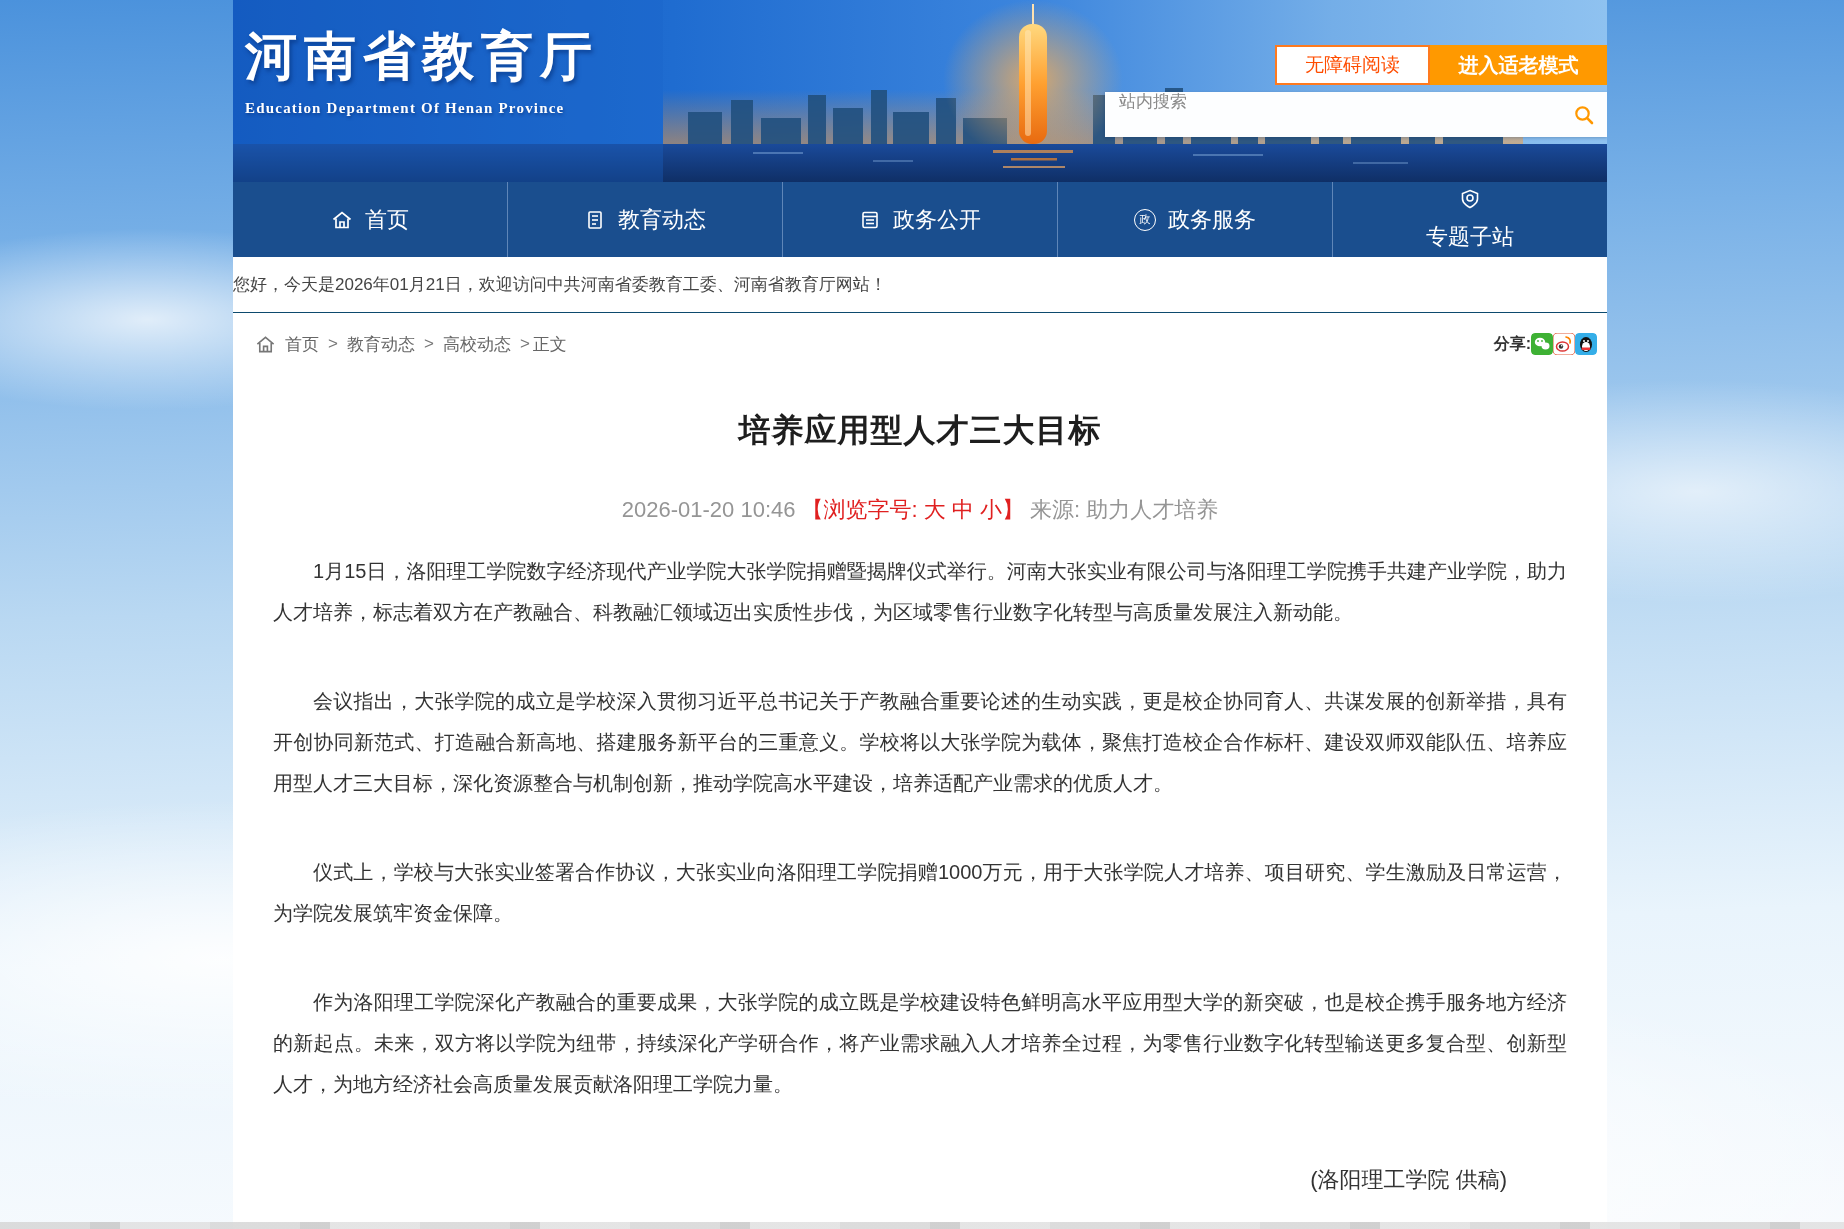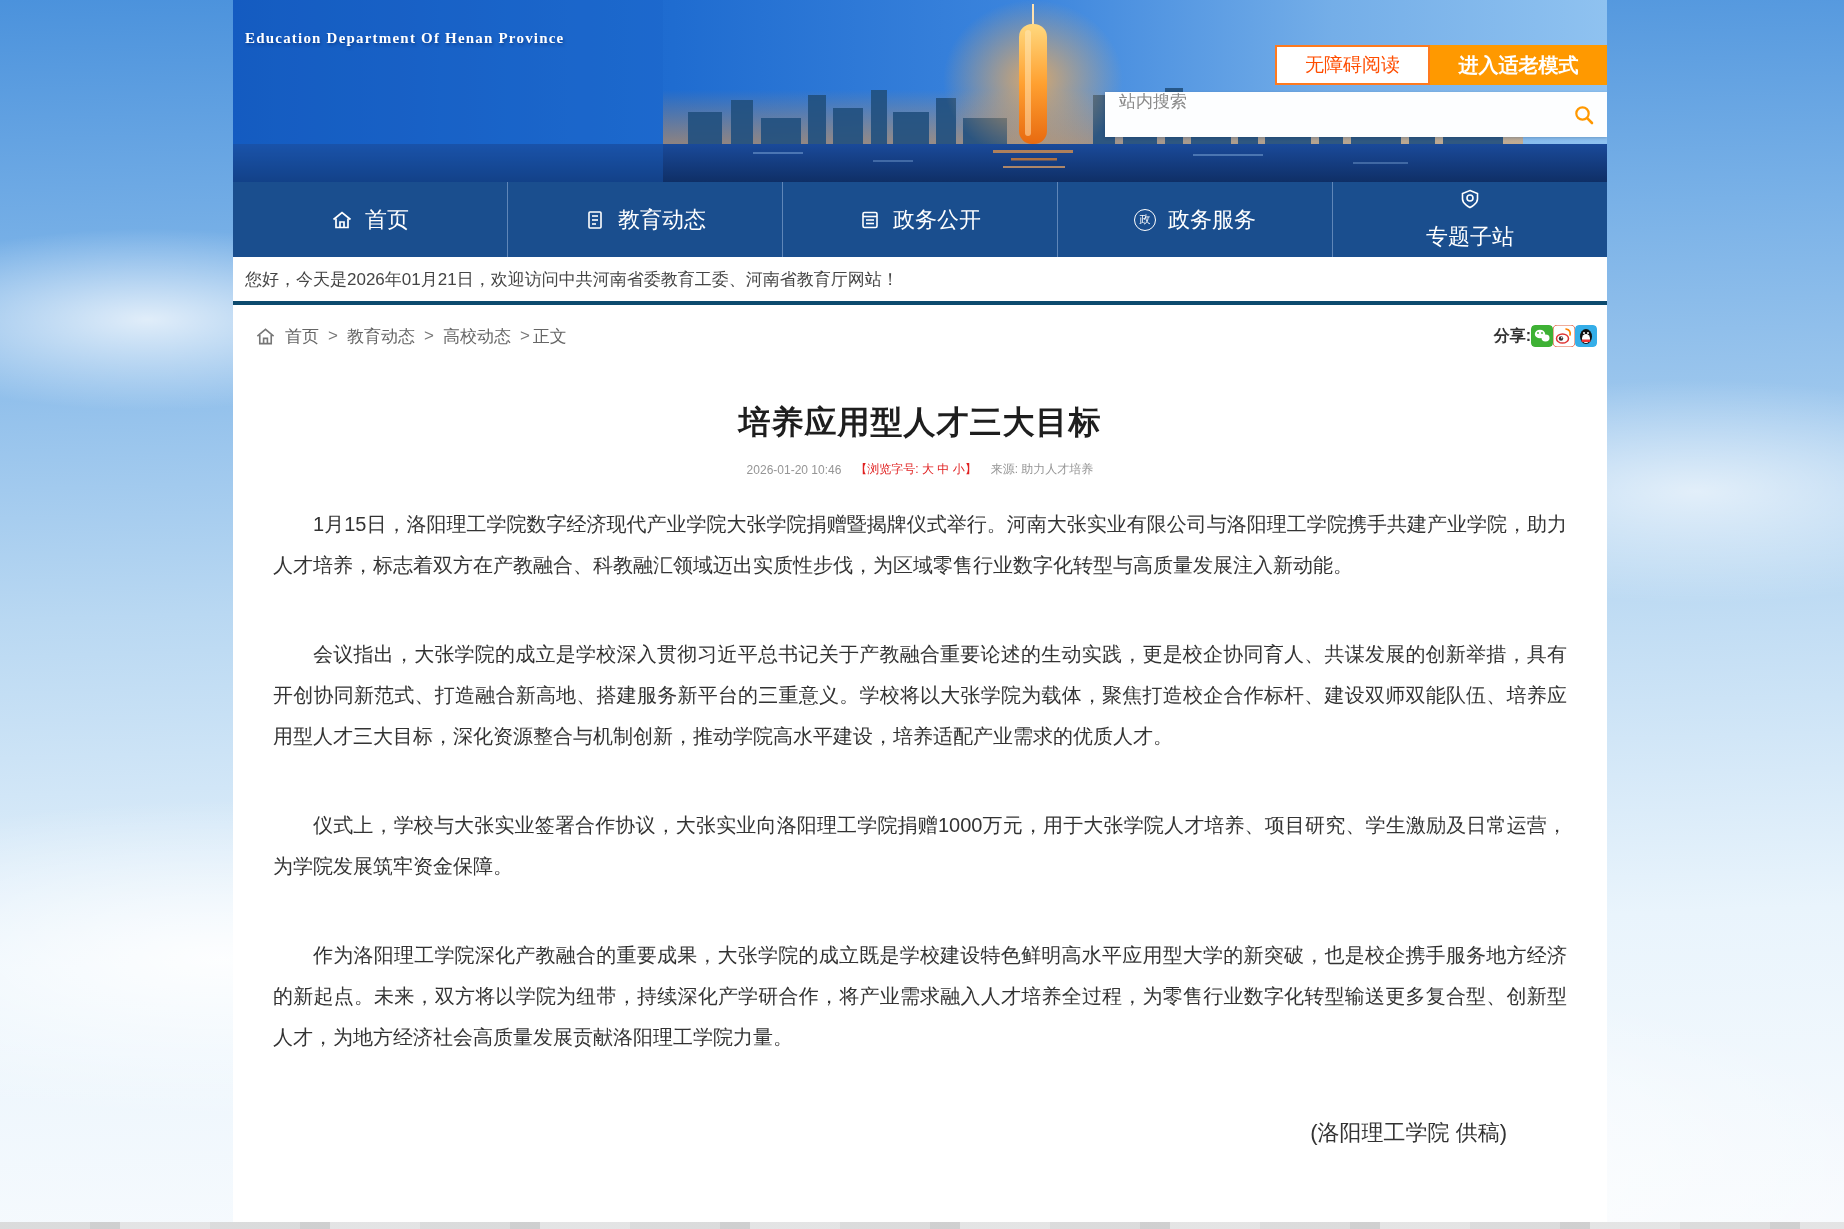--- a/index.html
+++ b/index.html
@@ -41,35 +41,35 @@
   .nav { display:flex; width:1374px; height:75px; background:#1a4e8e; }
   .nav-item { flex:1; display:flex; align-items:center; justify-content:center; gap:12px;
               color:#fff; font-size:22px; cursor:pointer; border-right:1px solid rgba(180,205,235,.45); }
   .nav-item:last-child { border-right:none;flex-direction:column; }
   .nav-icon { display:flex; align-items:center; }
   .seal-icon { display:flex; align-items:center; justify-content:center; width:22px; height:22px;
                border:1.5px solid #fff; border-radius:50%; font-size:11px; color:#fff; }
 
   
   .content { background:#fff; width:1374px; min-height:965px; }
-  .greeting { height:48px; display:flex; align-items:center; padding-left:12px;
-              font-size:17px; color:#444; border-bottom:4px solid #0c4a6e; }
+  .greeting { height:56px; display:flex; align-items:center; padding-left:0;
+              font-size:17px; color:#444; border-bottom:1px solid #0c4a6e; }
   .crumb-row { height:62px; display:flex; align-items:center; padding:0 10px 0 22px; }
   .crumb { display:flex; align-items:center; gap:9px; font-size:17px; color:#666; }
   .crumb a { color:#666; text-decoration:none; cursor:pointer; }
   .crumb .sep { color:#777; }
   .share { margin-left:auto; display:flex; align-items:center; }
   .share-label { font-size:16px; font-weight:bold; color:#333; }
   .share-ic { width:22px; height:22px; border-radius:4px; cursor:pointer; display:block; }
 
   .article { padding:0 40px; }
   .art-title { text-align:center; font-size:32px; font-weight:bold; color:#1e1e1e;
                margin-top:34px; letter-spacing:1px; }
-  .art-meta { display:flex; justify-content:center; align-items:center; gap:14px;
-              margin-top:16px; font-size:12px; color:#959595; }
+  .art-meta { display:flex; justify-content:center; align-items:center; gap:6px;
+              margin-top:42px; font-size:22px; color:#959595; }
   .meta-red { color:#e02020; cursor:pointer; }
   .art-body { margin-top:26px; font-size:20px; line-height:41px; color:#333; text-align:justify; }
   .art-body p { text-indent:2em; margin-bottom:48px; }
   .byline { text-align:right; font-size:22px; color:#333; padding:12px 60px 40px 0; }
 
   .footer-strip { position:absolute; left:0; bottom:0; width:1844px; height:7px;
                   background:repeating-linear-gradient(90deg,#d6d6d6 0 90px,#c8c8c8 90px 120px,#e0e0e0 120px 210px);
                   opacity:.85; }
 </style>
 </head>
@@ -131,20 +131,21 @@
         <rect x="770" y="166" width="62" height="2" fill="#ffb060"></rect>
         <rect x="520" y="152" width="50" height="2" fill="#9cc4ee" opacity=".6"></rect>
         <rect x="640" y="160" width="40" height="2" fill="#9cc4ee" opacity=".5"></rect>
         <rect x="960" y="154" width="70" height="2" fill="#9cc4ee" opacity=".6"></rect>
         <rect x="1120" y="162" width="55" height="2" fill="#9cc4ee" opacity=".5"></rect>
       </g>
       <rect x="0" y="0" width="430" height="182" fill="#1a63c8" opacity=".35"></rect>
     </svg>
 
     <div class="logo">
+      <div class="logo-title">河南省教育厅</div>
       <div class="logo-sub">Education Department Of Henan Province</div>
     </div>
 
     <div class="topbar">
       <div class="btn-access">无障碍阅读</div>
       <div class="btn-elder">进入适老模式</div>
     </div>
 
     <div class="searchbox">
       <input type="text" placeholder="站内搜索" style="">

